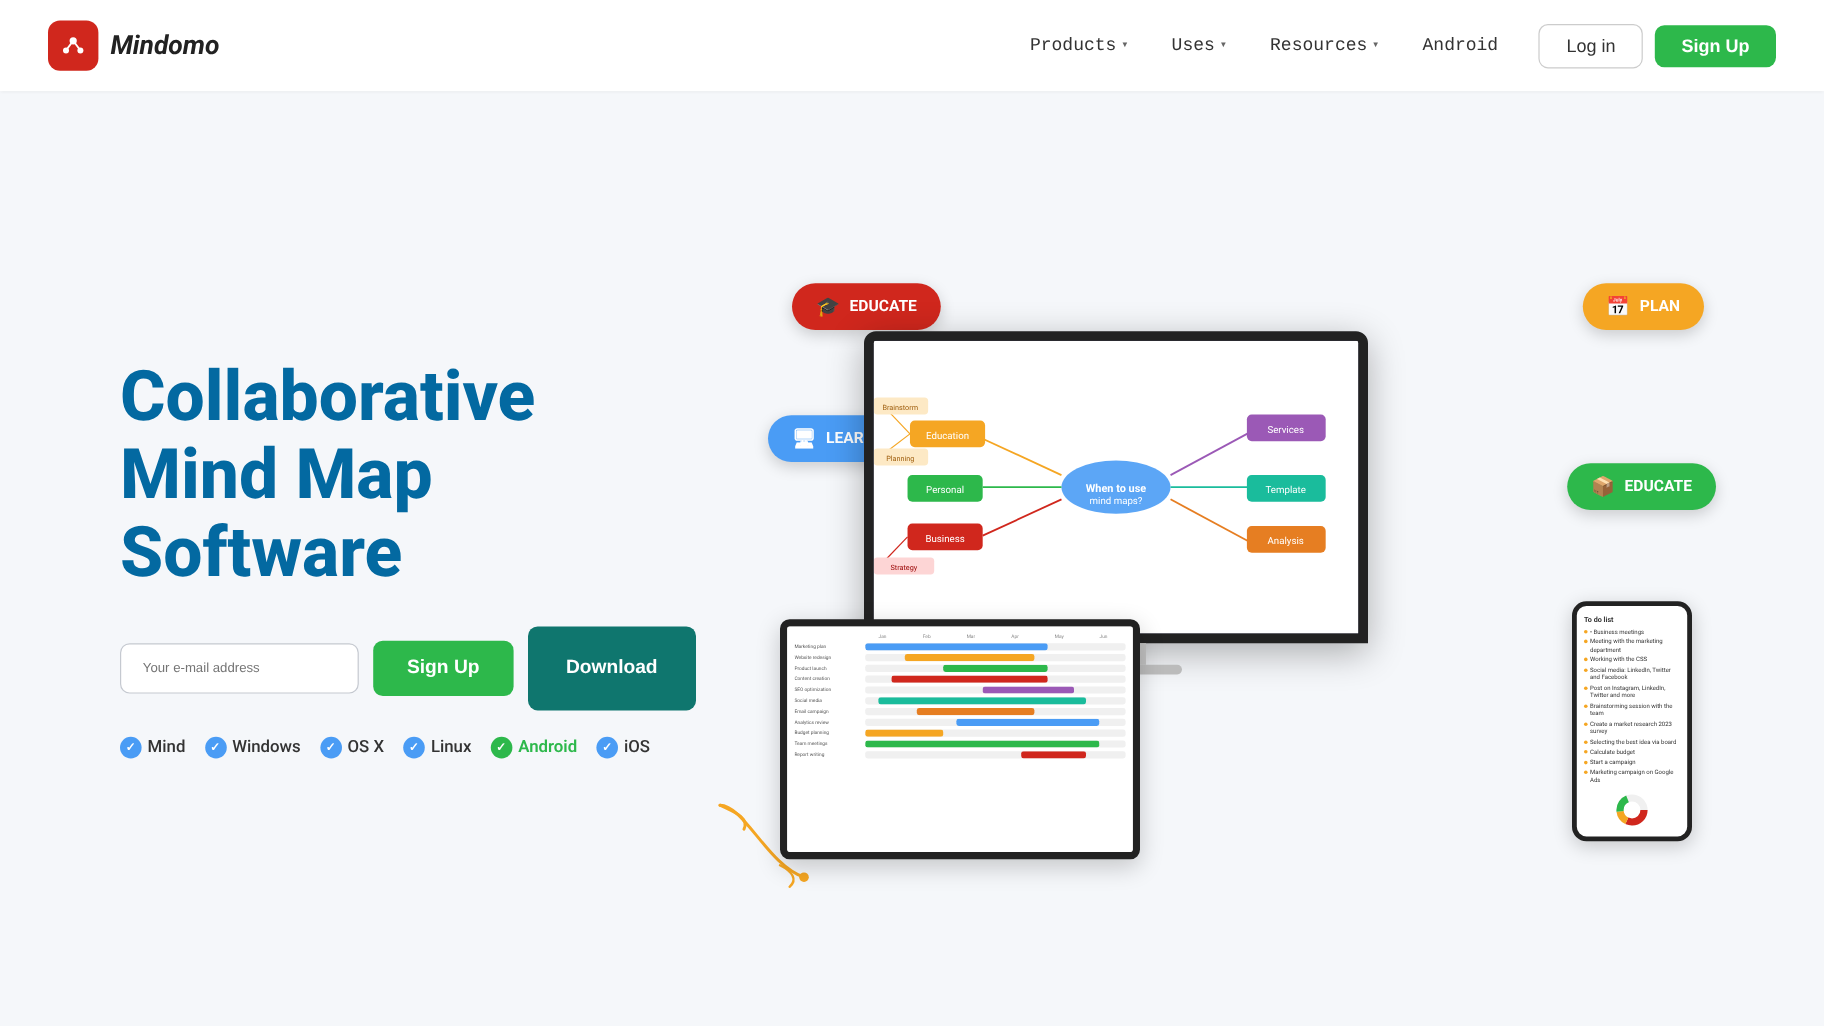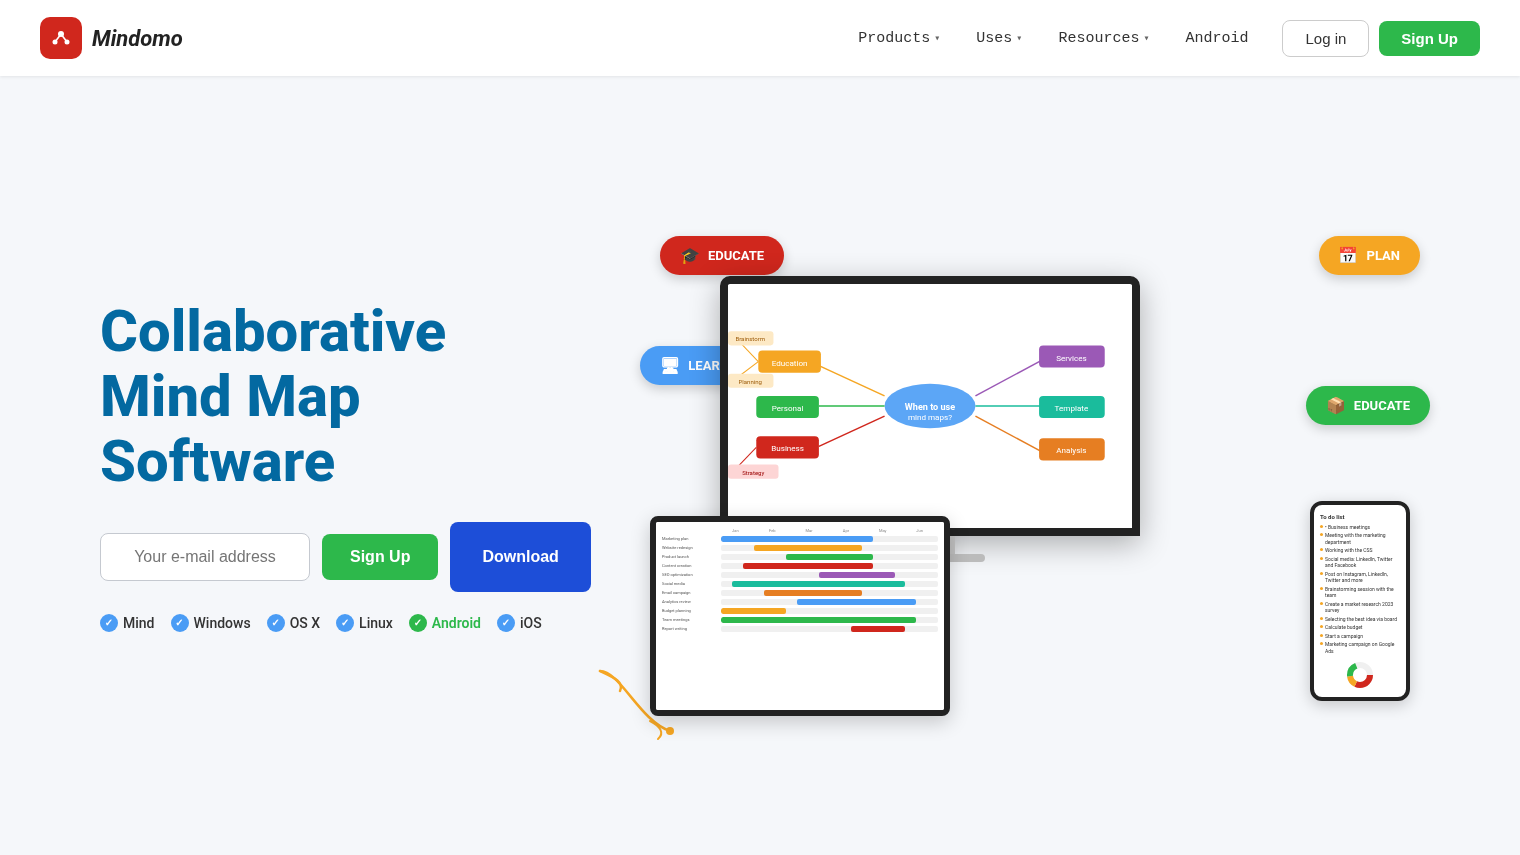--- a/index.html
+++ b/index.html
@@ -132,41 +132,40 @@
     .hero-cta {
       display: flex;
       align-items: center;
       gap: 12px;
       margin-bottom: 22px;
     }
     .email-input {
       padding: 14px 18px;
       border: 1.5px solid #c5c9d0;
       border-radius: 8px;
-      font-size: 16px;
+      font-size: 11px;
       color: #0369a1;
       width: 210px;
       background: #fff;
       outline: none;
-      text-align: center;
     }
     .btn-signup-hero {
       padding: 14px 28px;
       background: #2db84b;
       border: none;
       border-radius: 8px;
       font-size: 16px;
       font-weight: 700;
       color: #fff;
       cursor: pointer;
       white-space: nowrap;
     }
     .btn-download {
       padding: 26px 32px;
-      background: #1d4ed8;
+      background: #0f766e;
       border: none;
       border-radius: 8px;
       font-size: 16px;
       font-weight: 700;
       color: #fff;
       cursor: pointer;
       white-space: nowrap;
     }
     .hero-platforms {
       display: flex;

